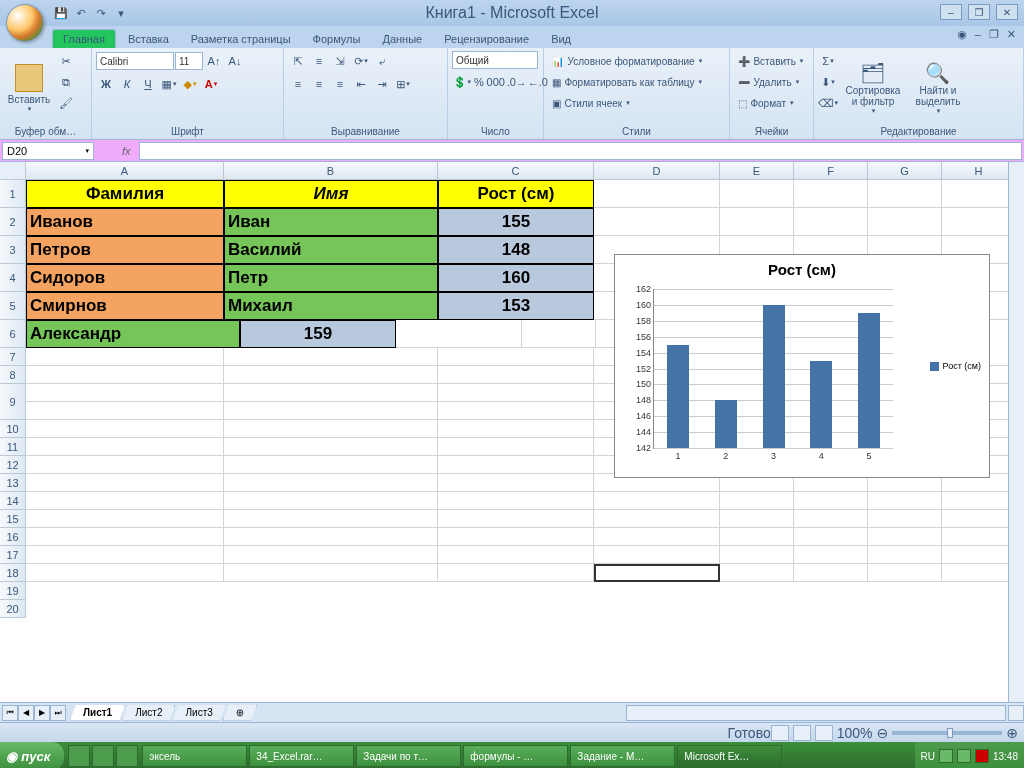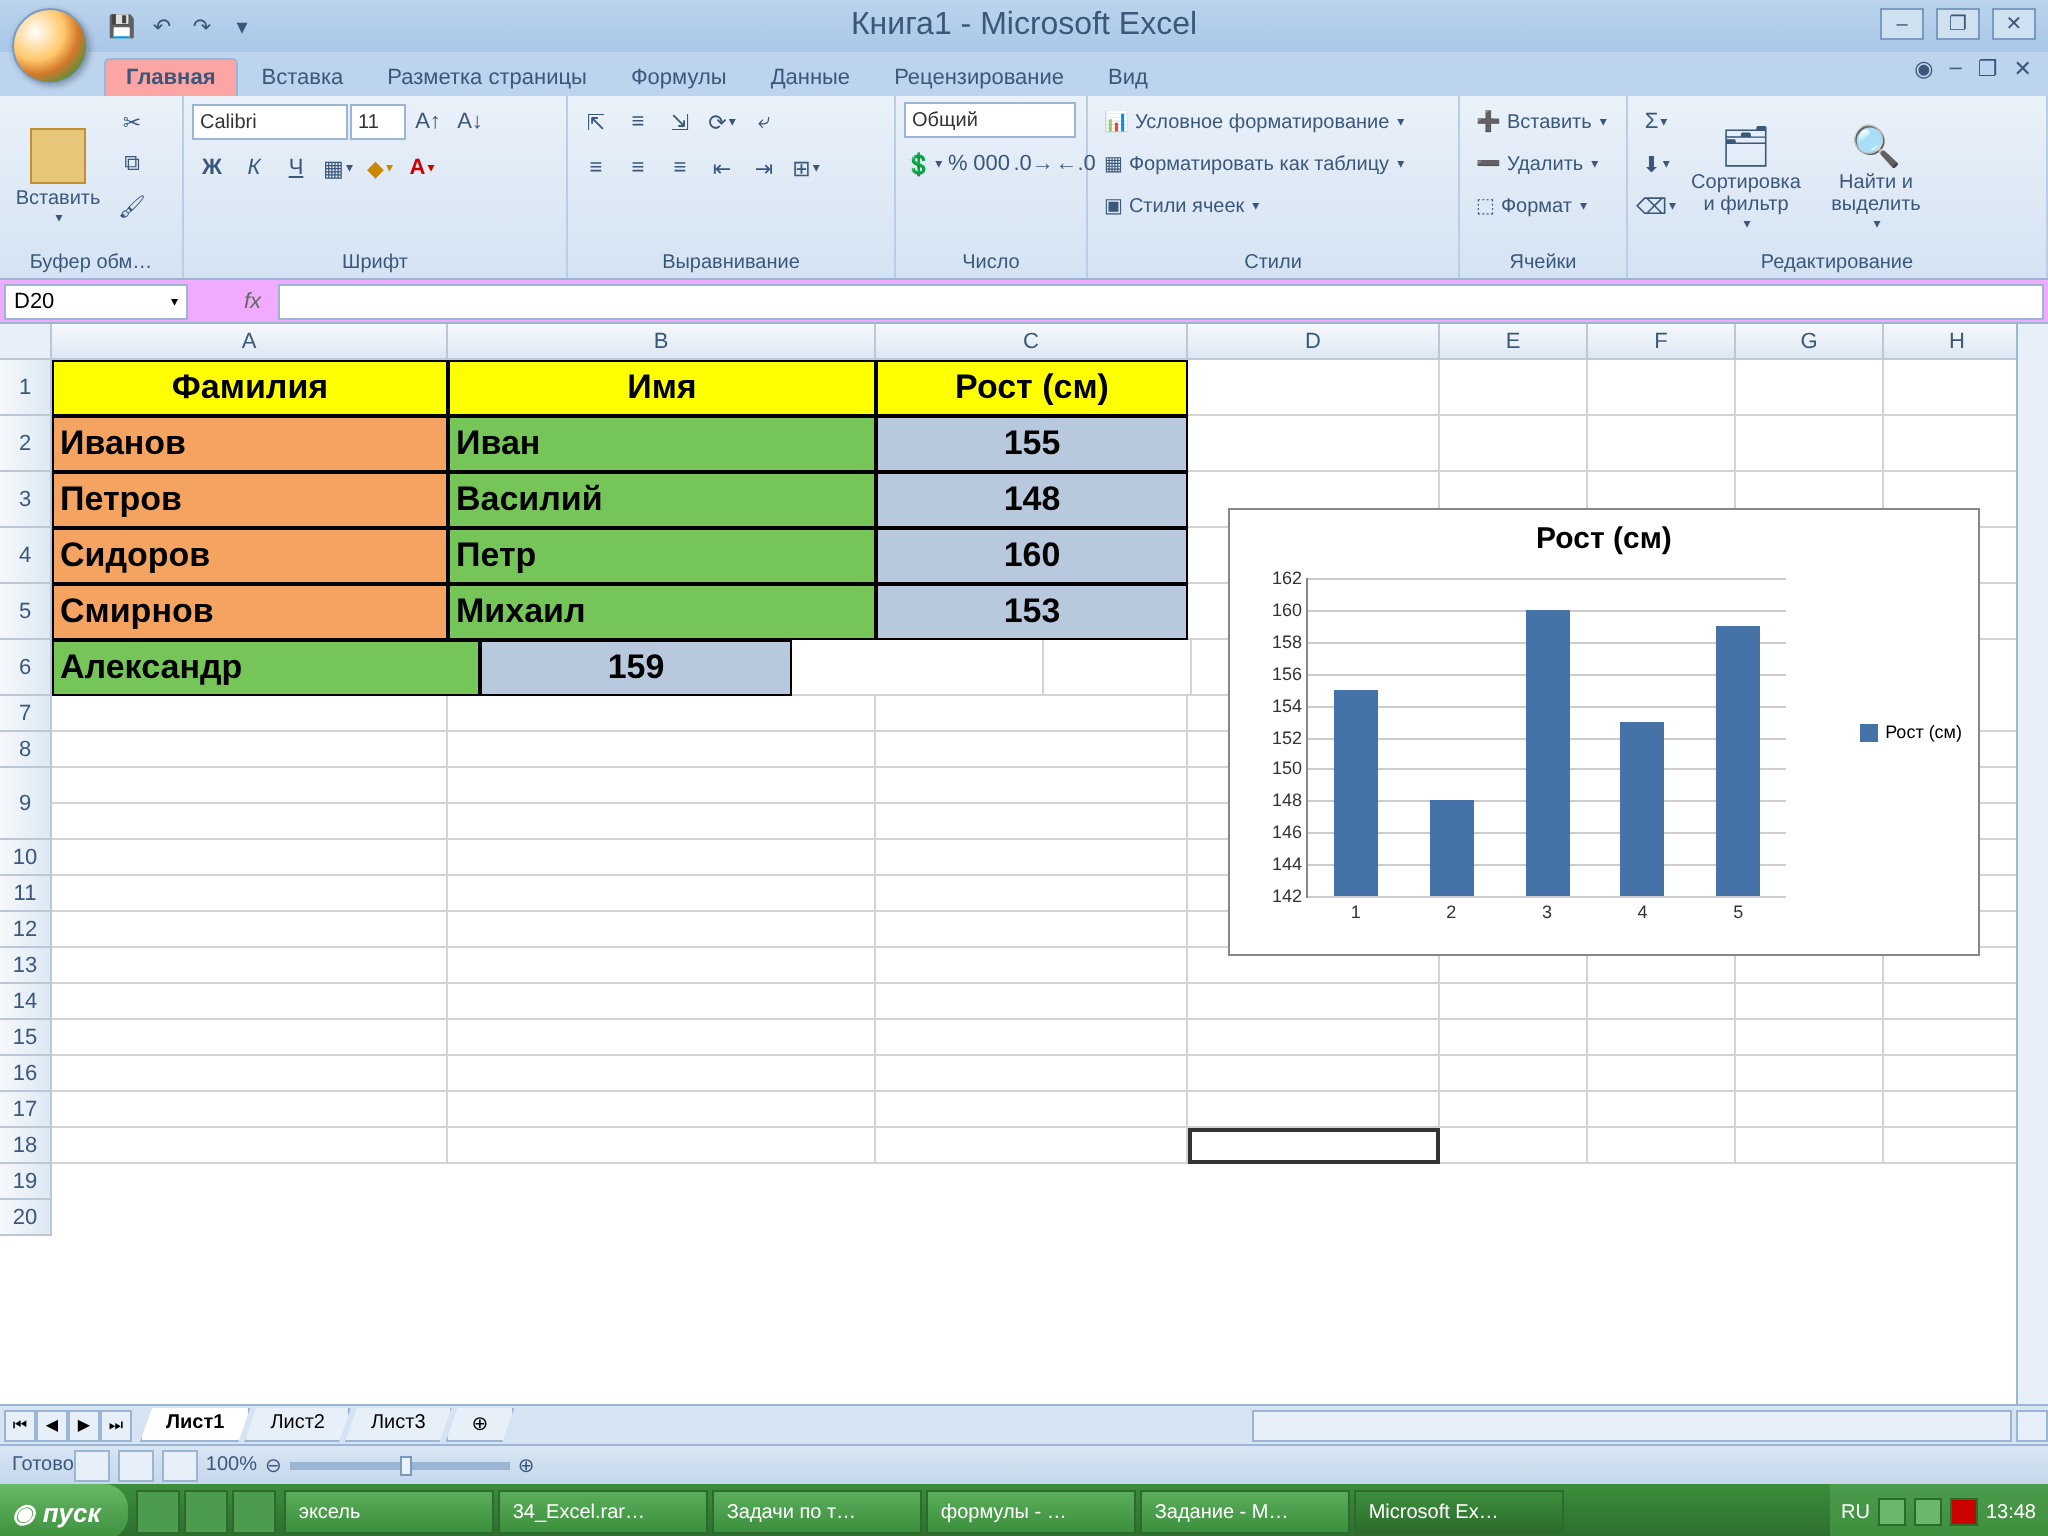--- a/index.html
+++ b/index.html
@@ -10,21 +10,21 @@
 .office-btn { width:38px; height:38px; border-radius:50%; background:radial-gradient(circle at 30% 30%,#fff,#ffc86b 40%,#d4782a 60%,#5b8f3e 80%); border:1px solid #7a9ac0; position:absolute; left:6px; top:4px; z-index:10; box-shadow:1px 1px 3px rgba(0,0,0,.3); }
 .qat { margin-left:52px; display:flex; gap:2px; align-items:center; }
 .qat-btn { width:18px; height:18px; display:flex; align-items:center; justify-content:center; color:#3b577a; cursor:pointer; }
 .title-text { position:absolute; left:50%; transform:translateX(-50%); color:#3b577a; font-size:16px; }
 .win-controls { position:absolute; right:6px; top:4px; display:flex; gap:6px; }
 .wc { width:22px; height:16px; background:#cfe0f1; border:1px solid #7a9ac0; color:#3b577a; font-size:10px; display:flex; align-items:center; justify-content:center; cursor:pointer; }
 
 
 .ribbon-tabs { height:22px; background:#bcd4ed; display:flex; align-items:flex-end; padding-left:52px; gap:2px; position:relative; }
 .tab { padding:3px 10px; color:#3b577a; font-size:11px; cursor:pointer; border-radius:3px 3px 0 0; }
-.tab.active { background:#fca5a5; border:1px solid #9bb5d5; border-bottom:none;font-weight:bold; }
+.tab.active { background:#22c55e; border:1px solid #9bb5d5; border-bottom:none; }
 .help-controls { position:absolute; right:8px; top:2px; display:flex; gap:8px; color:#3b577a; }
 
 
 .ribbon { height:92px; background:linear-gradient(#eaf1f9,#d4e3f3); border-bottom:1px solid #9bb5d5; display:flex; }
 .group { border-right:1px solid #b8cee6; padding:3px 4px 0 4px; display:flex; flex-direction:column; justify-content:space-between; position:relative; }
 .group-label { text-align:center; font-size:10px; color:#3b577a; padding:1px 0 2px 0; position:relative; }
 .grp-content { flex:1; display:flex; gap:2px; }
 .big-btn { display:flex; flex-direction:column; align-items:center; justify-content:center; padding:2px 4px; cursor:pointer; color:#3b577a; font-size:10px; text-align:center; width:50px; }
 .big-ico { width:28px; height:28px; background:#e8c77a; border:1px solid #c09030; margin-bottom:2px; }
 .sm-row { display:flex; gap:1px; align-items:center; }
@@ -78,21 +78,21 @@
 .sheet-bar { height:20px; background:#d6e3f2; border-top:1px solid #9bb5d5; display:flex; align-items:center; position:relative; }
 .nav-btns { display:flex; margin-left:2px; }
 .nav-btn { width:16px; height:16px; border:1px solid #9bb5d5; background:#e7eff8; font-size:8px; display:flex; align-items:center; justify-content:center; cursor:pointer; }
 .sheet-tabs { display:flex; margin-left:4px; }
 .stab { padding:2px 12px; background:#e7eff8; border:1px solid #9bb5d5; border-top:none; font-size:10px; cursor:pointer; clip-path:polygon(6px 0,100% 0,calc(100% - 6px) 100%,0 100%); margin-right:-3px; }
 .stab.active { background:#fff; font-weight:bold; }
 .hscroll { position:absolute; right:18px; width:380px; height:16px; background:#e7eff8; border:1px solid #9bb5d5; }
 .vscroll-ghost { position:absolute; right:0; width:16px; height:16px; background:#e7eff8; border:1px solid #9bb5d5; }
 
 
-.status { height:20px; background:linear-gradient(#d9e6f4,#c4d7eb); border-top:1px solid #9bb5d5; display:flex; align-items:center; padding:0 6px; color:#3b577a; font-size:10px; justify-content:flex-start; }
+.status { height:20px; background:linear-gradient(#d9e6f4,#c4d7eb); border-top:1px solid #9bb5d5; display:flex; align-items:center; padding:0 6px; color:#3b577a; font-size:14px; justify-content:flex-end; }
 .zoom { display:flex; align-items:center; gap:4px; }
 .zoom-slider { width:110px; height:4px; background:#9bb5d5; position:relative; }
 .zoom-thumb { position:absolute; left:50%; top:-3px; width:6px; height:10px; background:#eaf1f9; border:1px solid #7a9ac0; }
 .view-btn { width:18px; height:16px; border:1px solid #9bb5d5; background:#e7eff8; cursor:pointer; }
 
 
 .taskbar { height:28px; background:linear-gradient(#3c8f3c,#2d6b2d); display:flex; align-items:center; }
 .start { height:28px; padding:0 14px 0 6px; background:linear-gradient(#67b867,#3c8f3c); color:#fff; font-weight:bold; font-style:italic; font-size:13px; display:flex; align-items:center; gap:4px; border-radius:0 12px 12px 0; cursor:pointer; }
 .tb-ql { display:flex; gap:2px; margin:0 4px; }
 .tb-ql-btn { width:22px; height:22px; background:#4d9b4d; border:1px solid #2d6b2d; cursor:pointer; }
@@ -300,21 +300,21 @@
       <div class="rh" style="height: 18px; line-height: 18px;">15</div>
       <div class="rh" style="height: 18px; line-height: 18px;">16</div>
       <div class="rh" style="height: 18px; line-height: 18px;">17</div>
       <div class="rh" style="height: 18px; line-height: 18px;">18</div>
       <div class="rh" style="height: 18px; line-height: 18px;">19</div>
       <div class="rh" style="height: 18px; line-height: 18px;">20</div>
     </div>
   <div class="cells" id="cells">
       <div class="crow">
         <div class="cell hdr-cell" style="width: 198px; height: 28px;">Фамилия</div>
-        <div class="cell hdr-cell" style="width: 214px; height: 28px;">Имя</div>
+        <div class="cell hdr-cell" style="width: 214px; height: 28px; font-style: italic;">Имя</div>
         <div class="cell hdr-cell" style="width: 156px; height: 28px;">Рост (см)</div>
         <div class="cell" style="width: 126px; height: 28px;"></div>
         <div class="cell" style="width: 74px; height: 28px;"></div>
         <div class="cell" style="width: 74px; height: 28px;"></div>
         <div class="cell" style="width: 74px; height: 28px;"></div>
         <div class="cell" style="width: 74px; height: 28px;"></div>
       </div>
       <div class="crow">
         <div class="cell col-a" style="width: 198px; height: 28px;">Иванов</div>
         <div class="cell col-b" style="width: 214px; height: 28px;">Иван</div>

